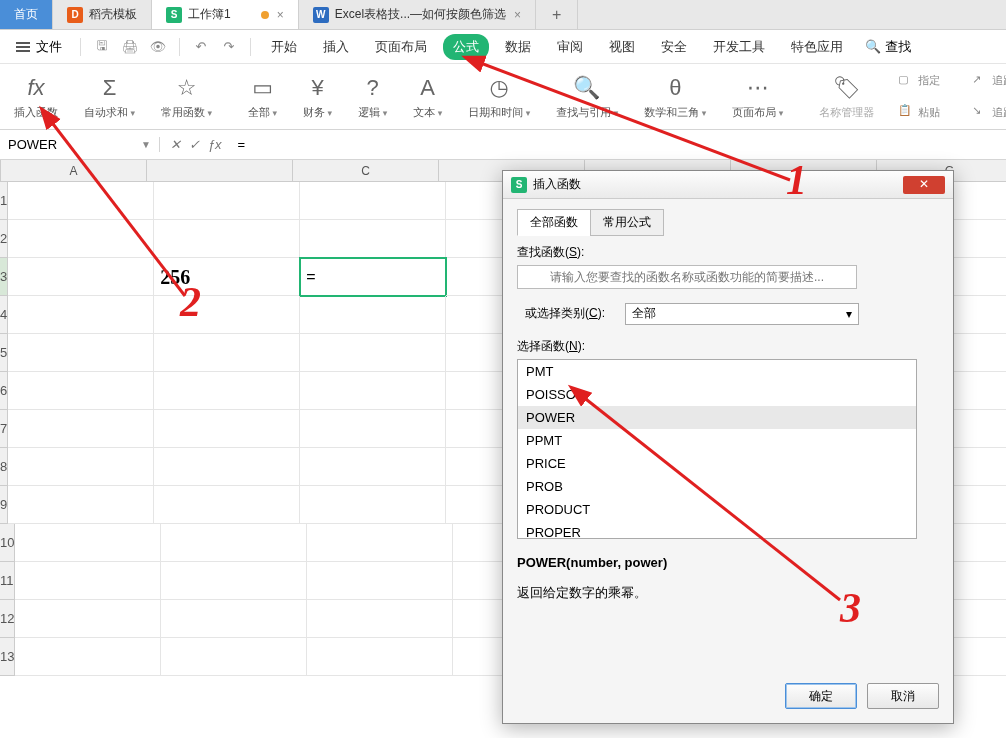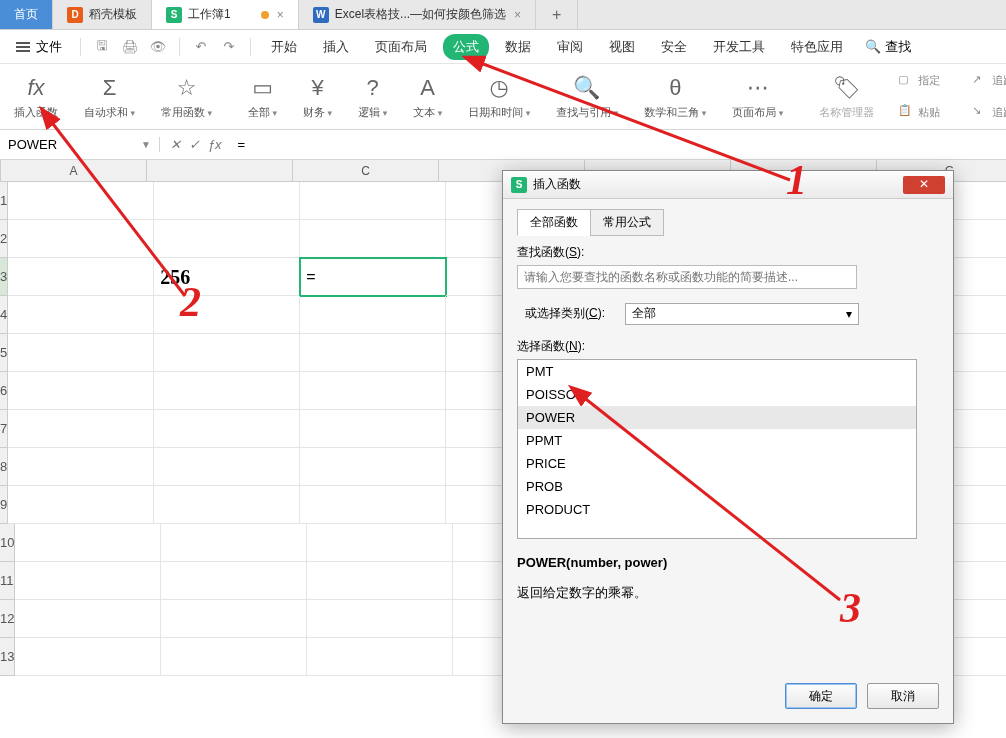--- a/index.html
+++ b/index.html
@@ -69,21 +69,21 @@
 .dlg-title .ico-s { width:16px; height:16px; margin-right:6px; }
 .dlg-title .txt { flex:1; font-size:12px; }
 .dlg-title .closebtn { width:42px; height:18px; background:#d04030; color:#fff; text-align:center; line-height:16px; border-radius:2px; font-size:12px; cursor:pointer; }
 .dlg-body { padding:10px 14px; }
 .dlg-tabs { display:flex; margin-bottom:8px; }
 .dlg-tab { padding:4px 12px; border:1px solid #bbb; background:#efefef; font-size:12px; cursor:pointer; }
 .dlg-tab.active { background:#fff; border-bottom:1px solid #fff; }
 .dlg-tab + .dlg-tab { margin-left:-1px; }
 .dlg-label { margin:8px 0 4px; font-size:12px; }
 .dlg-label u { text-decoration:underline; }
-.dlg-input { width:340px; height:24px; border:1px solid #bbb; padding:0 6px; font-size:12px; color:#999; background:#fff; }
+.dlg-input { width:340px; height:24px; border:1px solid #bbb; padding:0 6px; font-size:12px; color:#999; background:#fff;text-align:center; }
 .dlg-row { display:flex; align-items:center; gap:12px; margin:8px 0 4px; }
 .dlg-select { flex:0 0 234px; height:22px; border:1px solid #aaa; background:#fff; padding:0 6px; display:flex; align-items:center; justify-content:space-between; cursor:pointer; }
 .dlg-list { width:400px; height:180px; border:1px solid #aaa; background:#fff; overflow-y:scroll; }
 .dlg-list .item { padding:4px 8px; cursor:pointer; font-size:13px; }
 .dlg-list .item.sel { background:#e8e8e8; }
 .dlg-desc { margin-top:16px; font-size:13px; }
 .dlg-desc .sig { font-weight:bold; margin-bottom:14px; }
 .dlg-btns { position:absolute; bottom:14px; right:14px; display:flex; gap:10px; }
 .dlg-btn { width:72px; height:26px; border:1px solid #999; background:linear-gradient(#fdfdfd,#e8e8e8); text-align:center; line-height:24px; cursor:pointer; border-radius:2px; }
 .dlg-btn.primary { border:1px solid #4a8ed8; box-shadow:0 0 0 1px #9cc4ec inset; }
@@ -407,20 +407,21 @@
       <span>选择函数(</span><u>N</u><span>):</span>
     </div>
     <div class="dlg-list">
         <div class="item">PMT</div>
         <div class="item">POISSON</div>
         <div class="item sel">POWER</div>
         <div class="item">PPMT</div>
         <div class="item">PRICE</div>
         <div class="item">PROB</div>
         <div class="item">PRODUCT</div>
+        <div class="item">PROPER</div>
       </div>
     <div class="dlg-desc">
       <div class="sig">POWER(number, power)</div>
       <div>返回给定数字的乘幂。</div>
     </div>
   </div>
   <div class="dlg-btns">
     <div class="dlg-btn primary">确定</div>
     <div class="dlg-btn">取消</div>
   </div>

